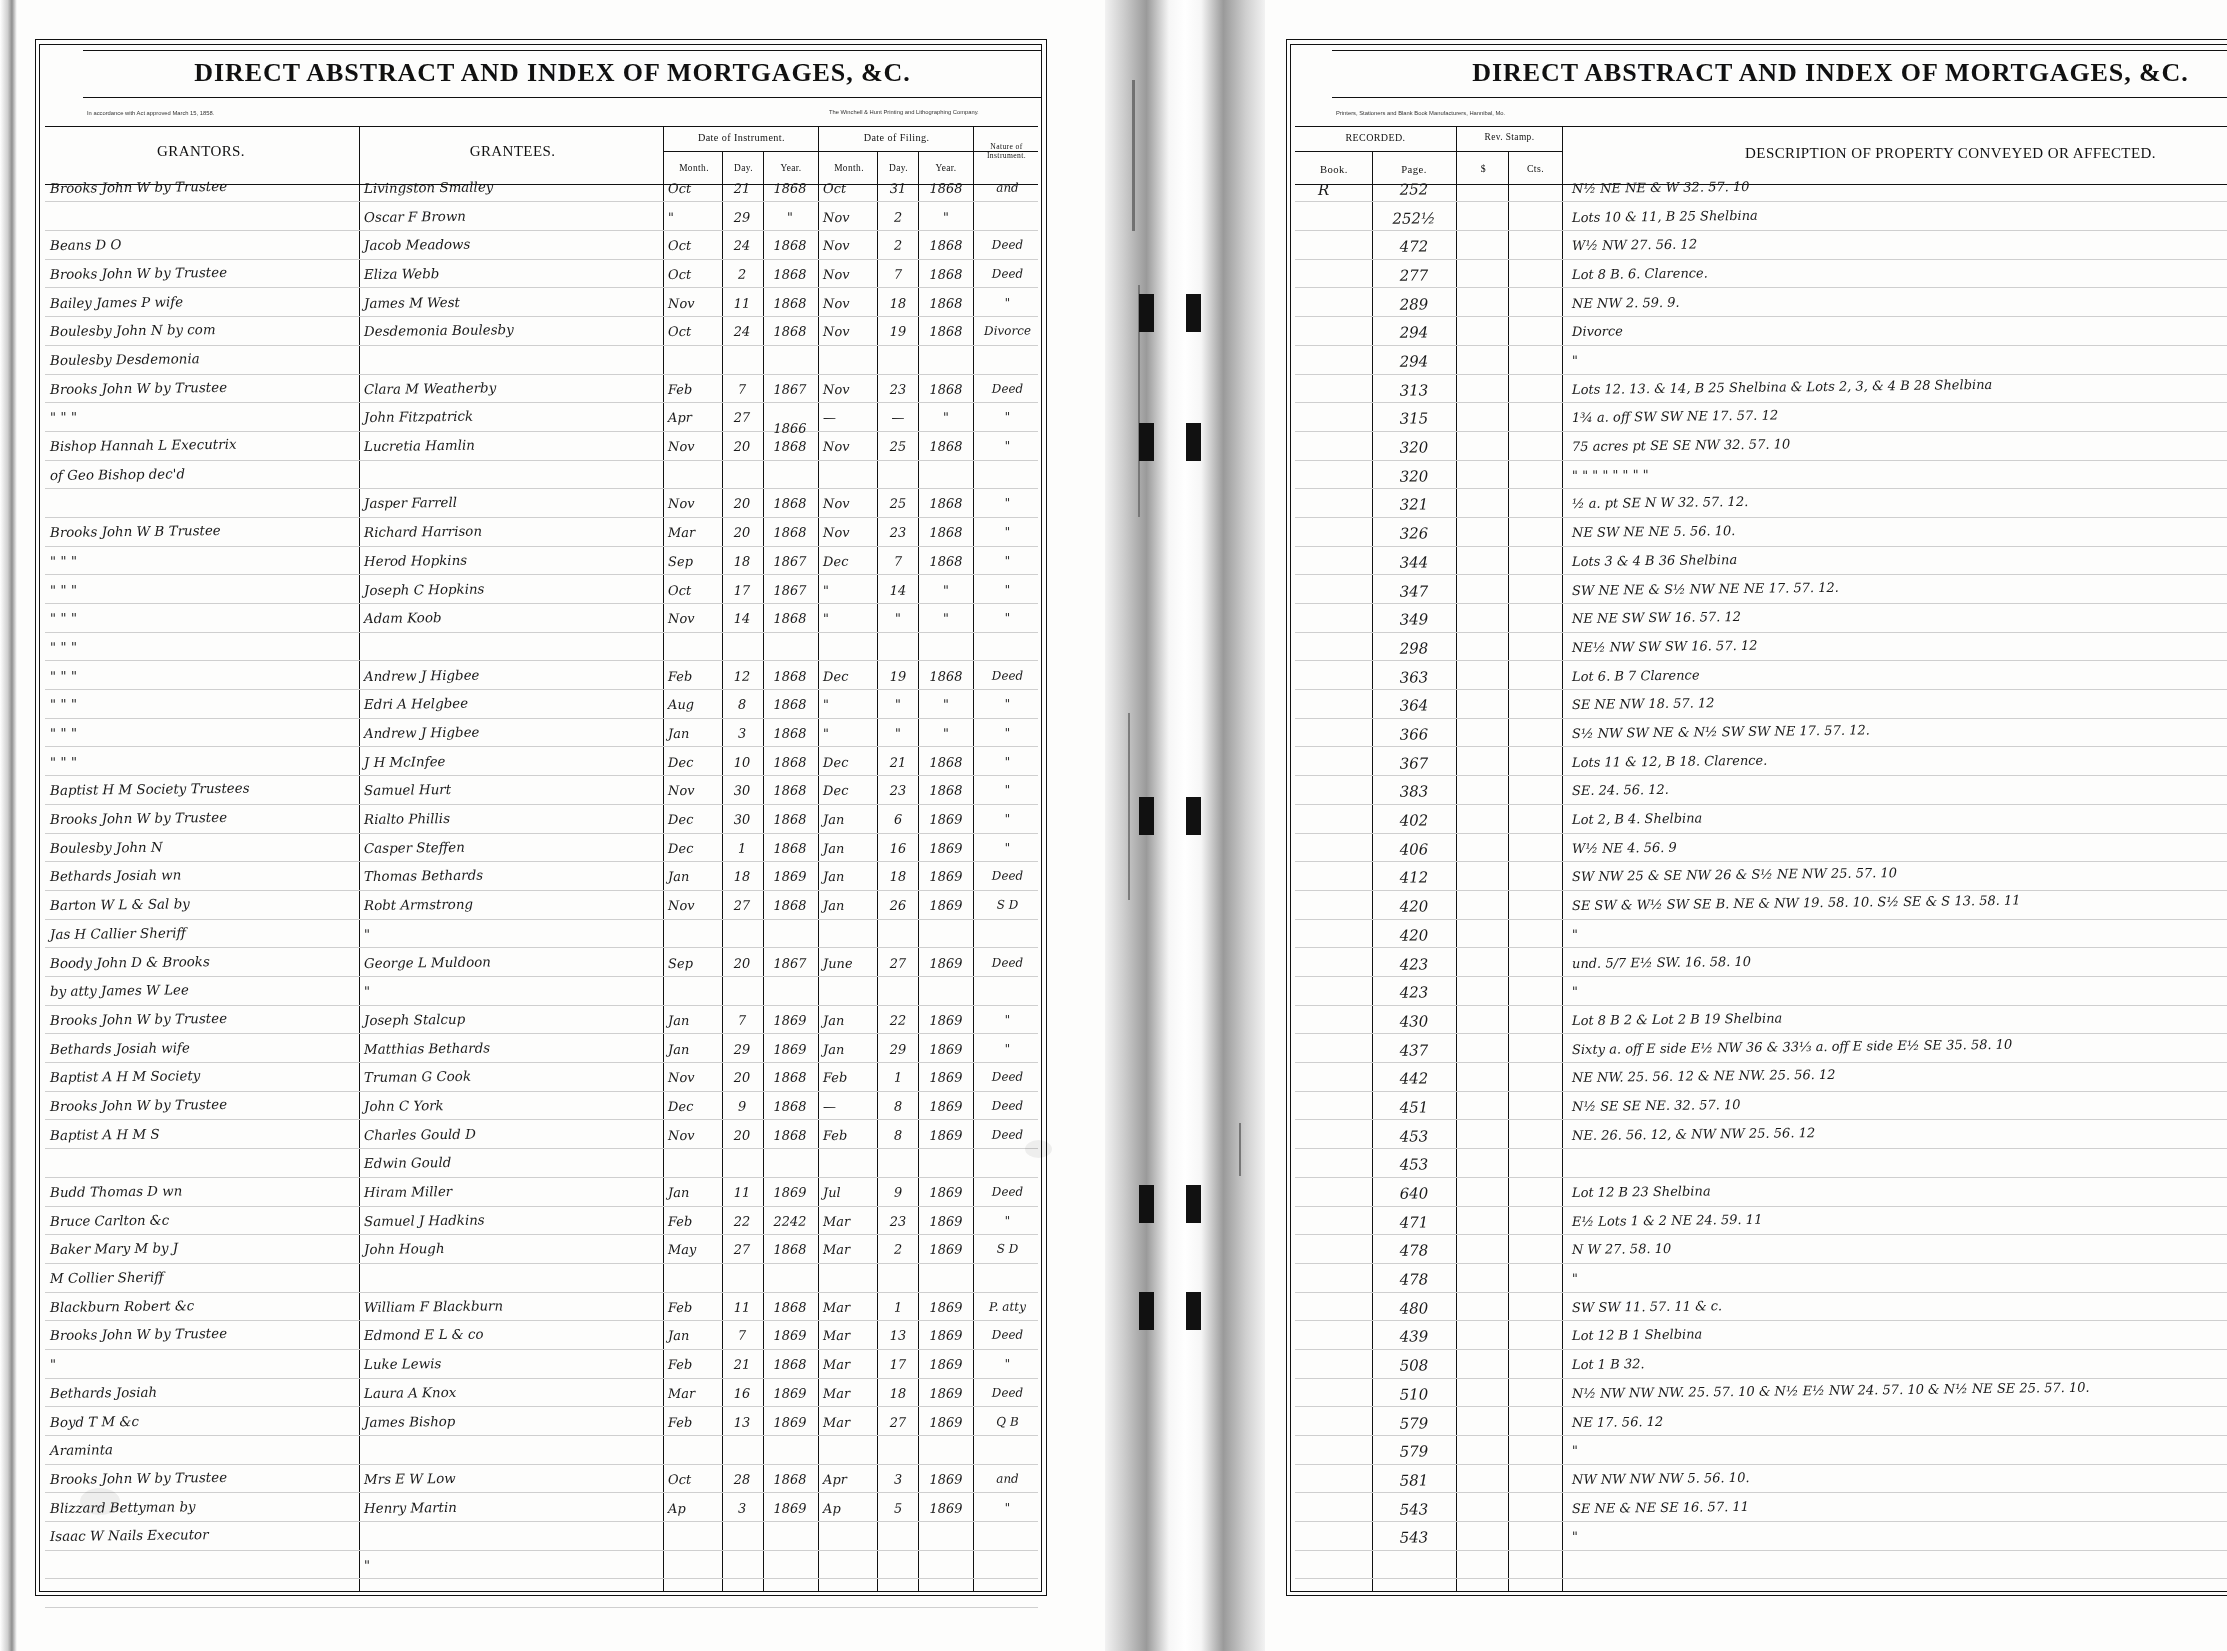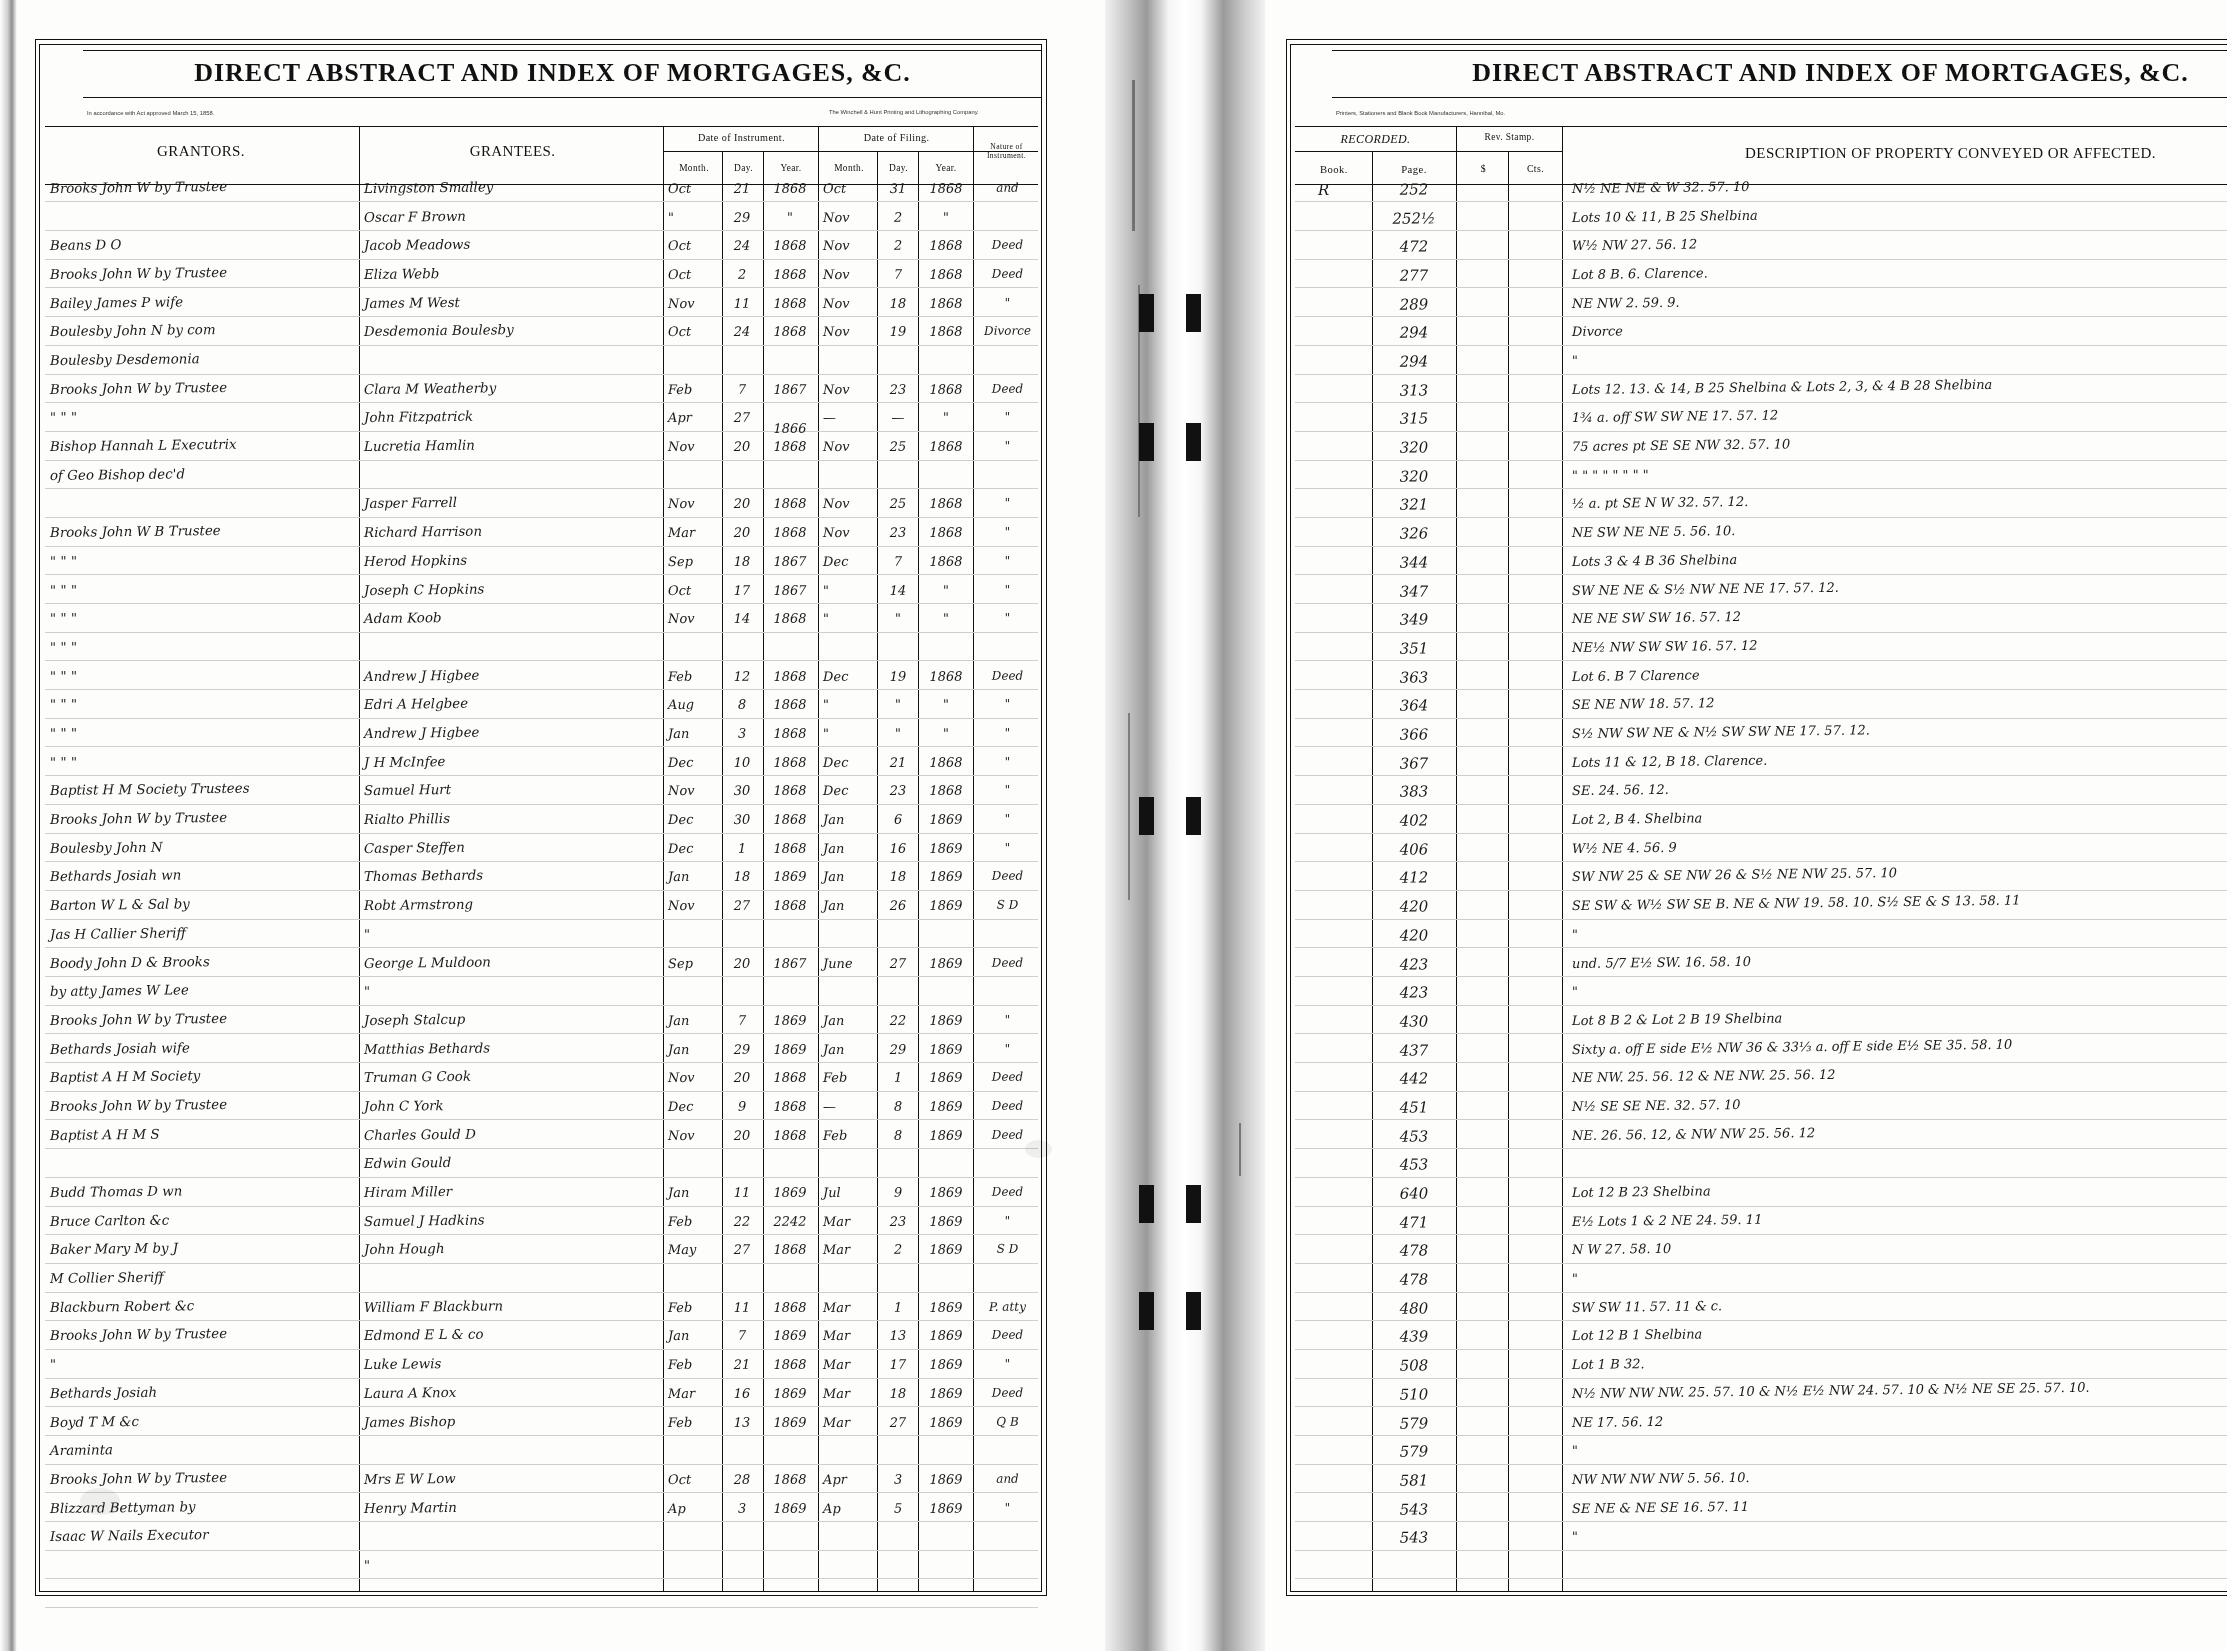--- a/index.html
+++ b/index.html
@@ -547,21 +547,21 @@
     <div class="frame" style="left:25px;top:44px;width:1051px;height:1546px;border-width:0.4px;"></div>
     <div class="hline hthick" style="left:67px;top:50px;width:971px;"></div>
     <div class="hline hthick" style="left:67px;top:97px;width:971px;"></div>
 
     <div class="micro" style="left:71px;top:110px;">Printers, Stationers and Blank Book Manufacturers, Hannibal, Mo.</div>
 
     <div class="hline hthick" style="left:30px;top:126px;width:1044px;"></div>
     <div class="hline hthick" style="left:30px;top:151px;width:267px;"></div>
     <div class="hline hthick" style="left:30px;top:184px;width:1044px;"></div>
 
-    <div class="colhdr" style="left:31px;top:132px;width:159px;font-size:12px;font-style:italic;">RECORDED.</div>
+    <div class="colhdr" style="left:31px;top:132px;width:159px;font-size:10px;">RECORDED.</div>
     <div class="colhdr" style="left:192px;top:132px;width:105px;font-size:9.4px;">Rev. Stamp.</div>
     <div class="colhdr" style="left:31px;top:163px;width:76px;font-size:10.7px;">Book.</div>
     <div class="colhdr" style="left:108px;top:163px;width:82px;font-size:10.7px;">Page.</div>
     <div class="colhdr" style="left:192px;top:163px;width:53px;font-size:9.8px;">$</div>
     <div class="colhdr" style="left:244px;top:163px;width:53px;font-size:9.8px;">Cts.</div>
     <div class="colhdr" style="left:298px;top:145px;width:775px;font-size:15px;">DESCRIPTION OF PROPERTY CONVEYED OR AFFECTED.</div>
 
     <div class="vline thick" style="left:107px;top:151px;height:1440px;"></div>
     <div class="vline thick" style="left:191px;top:126px;height:1466px;"></div>
     <div class="vline" style="left:243px;top:151px;height:1440px;"></div>
@@ -646,21 +646,21 @@
         <div class="hw num" style="left: 111px; top: 496px; width: 76px; text-align: center; font-size: 15px;">321</div>
         <div class="hw" style="left: 307px; top: 496px; width: 757px; text-align: left; font-size: 13px;">½ a. pt SE N W 32. 57. 12.</div>
         <div class="hw num" style="left: 111px; top: 525px; width: 76px; text-align: center; font-size: 15px;">326</div>
         <div class="hw" style="left: 307px; top: 525px; width: 757px; text-align: left; font-size: 13px;">NE SW NE NE 5. 56. 10.</div>
         <div class="hw num" style="left: 111px; top: 554px; width: 76px; text-align: center; font-size: 15px;">344</div>
         <div class="hw" style="left: 307px; top: 554px; width: 757px; text-align: left; font-size: 13px;">Lots 3 &amp; 4  B 36  Shelbina</div>
         <div class="hw num" style="left: 111px; top: 583px; width: 76px; text-align: center; font-size: 15px;">347</div>
         <div class="hw" style="left: 307px; top: 583px; width: 757px; text-align: left; font-size: 13px;">SW NE NE &amp; S½ NW NE NE 17. 57. 12.</div>
         <div class="hw num" style="left: 111px; top: 611px; width: 76px; text-align: center; font-size: 15px;">349</div>
         <div class="hw" style="left: 307px; top: 611px; width: 757px; text-align: left; font-size: 13px;">NE NE SW SW 16. 57. 12</div>
-        <div class="hw num" style="left: 111px; top: 640px; width: 76px; text-align: center; font-size: 15px;">351</div>
+        <div class="hw num" style="left: 111px; top: 640px; width: 76px; text-align: center; font-size: 15px;">298</div>
         <div class="hw" style="left: 307px; top: 640px; width: 757px; text-align: left; font-size: 13px;">NE½ NW SW SW 16. 57. 12</div>
         <div class="hw num" style="left: 111px; top: 669px; width: 76px; text-align: center; font-size: 15px;">363</div>
         <div class="hw" style="left: 307px; top: 669px; width: 757px; text-align: left; font-size: 13px;">Lot 6. B 7 Clarence</div>
         <div class="hw num" style="left: 111px; top: 697px; width: 76px; text-align: center; font-size: 15px;">364</div>
         <div class="hw" style="left: 307px; top: 697px; width: 757px; text-align: left; font-size: 13px;">SE NE NW 18. 57. 12</div>
         <div class="hw num" style="left: 111px; top: 726px; width: 76px; text-align: center; font-size: 15px;">366</div>
         <div class="hw" style="left: 307px; top: 726px; width: 757px; text-align: left; font-size: 13px;">S½ NW SW NE &amp; N½ SW SW NE 17. 57. 12.</div>
         <div class="hw num" style="left: 111px; top: 755px; width: 76px; text-align: center; font-size: 15px;">367</div>
         <div class="hw" style="left: 307px; top: 755px; width: 757px; text-align: left; font-size: 13px;">Lots 11 &amp; 12, B 18. Clarence.</div>
         <div class="hw num" style="left: 111px; top: 783px; width: 76px; text-align: center; font-size: 15px;">383</div>

